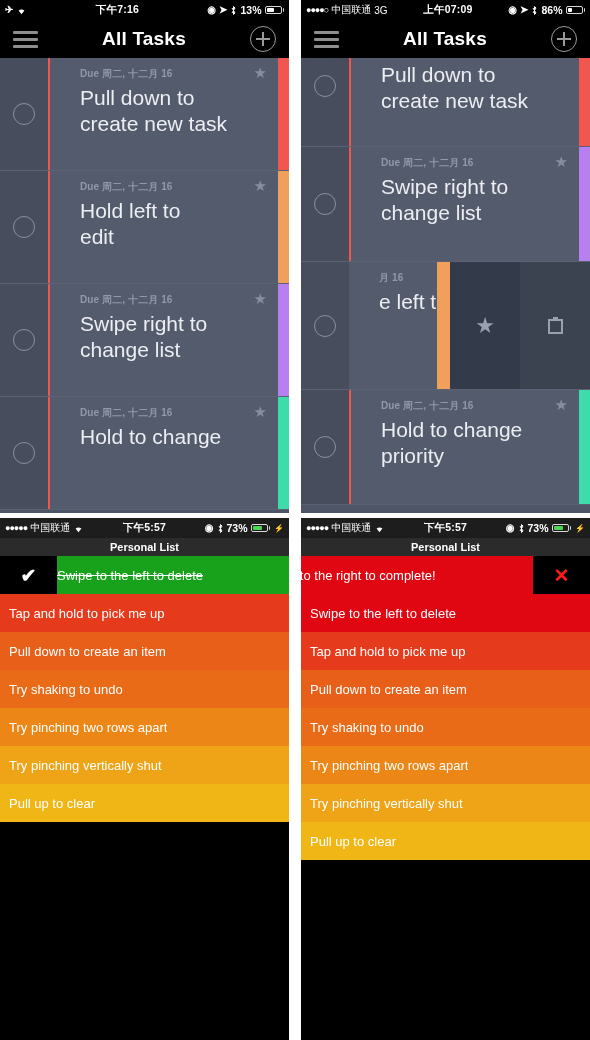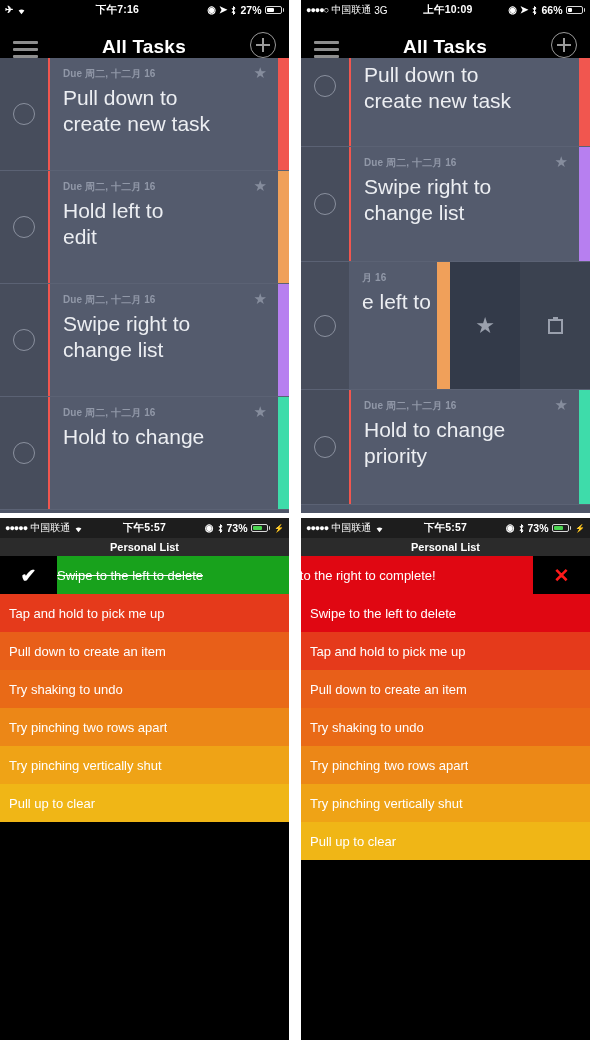--- a/index.html
+++ b/index.html
@@ -22,38 +22,38 @@
   .batt{display:inline-flex;align-items:center;}
   .batt-body{width:17px;height:8px;border:1px solid #d8d8d8;border-radius:2px;padding:1px;
              box-sizing:border-box;display:flex;}
   .batt-fill{height:100%;background:#fff;border-radius:1px;}
   .batt-fill.green{background:#4cd452;}
   .batt-cap{width:1.5px;height:4px;background:#d8d8d8;margin-left:1px;border-radius:0 1px 1px 0;}
   .bolt{font-size:8px;margin-left:1px;}
 
   
   .taskapp{background:#4e5567;height:100%;display:flex;flex-direction:column;}
-  .navbar{height:38px;background:#000;display:flex;align-items:flex-end;
+  .navbar{height:38px;background:#000;display:flex;align-items:center;
           justify-content:space-between;padding:0 13px;box-sizing:border-box;flex:0 0 38px;}
   .nav-title{color:#fff;font-size:19px;font-weight:bold;letter-spacing:.2px;}
   .hamburger{width:25px;display:flex;flex-direction:column;gap:4px;cursor:pointer;}
   .hamburger span{display:block;height:3px;background:#8e8e8e;border-radius:1px;}
   .plusbtn{width:24px;height:24px;border:1.6px solid #9a9a9a;border-radius:50%;
            position:relative;cursor:pointer;}
   .plusbtn:before,.plusbtn:after{content:"";position:absolute;background:#9a9a9a;}
   .plusbtn:before{left:5px;right:5px;top:50%;height:1.8px;margin-top:-.9px;}
   .plusbtn:after{top:5px;bottom:5px;left:50%;width:1.8px;margin-left:-.9px;}
 
   .tasklist{flex:1;position:relative;overflow:hidden;}
   .task-row{position:relative;display:flex;background:#545b6d;
             border-bottom:1px solid #5b6274;box-sizing:border-box;overflow:hidden;}
   .gutter{width:48px;flex:0 0 48px;background:#474d5c;display:flex;align-items:center;
           justify-content:center;border-right:2px solid #f1564f;}
   .checkcircle{width:20px;height:20px;border:1.5px solid #8a909e;border-radius:50%;}
-  .task-main{flex:1;position:relative;padding:9px 12px 10px 13px;box-sizing:border-box;
+  .task-main{flex:1;position:relative;padding:9px 12px 10px 30px;box-sizing:border-box;
              min-width:0;}
   .due{color:#9198a8;font-size:10px;font-weight:bold;letter-spacing:.1px;}
   .task-title{color:#eceef2;font-size:21px;line-height:1.22;font-weight:300;
               margin-top:4px;white-space:pre-line;}
   .star{position:absolute;top:7px;right:11px;color:#868d9d;font-size:15px;line-height:1;}
   .stripe{width:11px;flex:0 0 11px;}
 
   
   .row-swiped{position:relative;}
   .row-swiped .task-main{overflow:hidden;}
@@ -104,21 +104,21 @@
               <path d="M5.5 8.2 L2.6 4.6 A4.6 4.6 0 0 1 8.4 4.6 Z" fill="#fff"></path>
             </svg>
         </div>
         <div class="sb-center">下午7:16</div>
         <div class="sb-right">
           <span class="at-ic">◉</span>
           <span class="loc-ic">➤</span>
           <svg class="bt-ic" width="7" height="11" viewBox="0 0 7 11">
               <path d="M2 3 L5 8 L3.5 9.5 L3.5 1.5 L5 3 L2 8" stroke="#fff" stroke-width="1" fill="none"></path>
             </svg>
-          <span>27%</span>
+          <span>13%</span>
           <span class="batt">
             <span class="batt-body">
                 <span class="batt-fill" style="width:55%"></span>
               </span>
             <span class="batt-cap"></span>
           </span>
         </div>
       </div>
       <div class="navbar">
         <div class="hamburger">
@@ -182,28 +182,28 @@
   </div>
 
   <div class="panel">
     <div class="taskapp">
       <div class="statusbar">
         <div class="sb-left">
           <span class="dots">●●●●○</span>
           <span class="cn">中国联通</span>
           <span class="cn">3G</span>
         </div>
-        <div class="sb-center">上午10:09</div>
+        <div class="sb-center">上午07:09</div>
         <div class="sb-right">
           <span class="at-ic">◉</span>
           <span class="loc-ic">➤</span>
           <svg class="bt-ic" width="7" height="11" viewBox="0 0 7 11">
               <path d="M2 3 L5 8 L3.5 9.5 L3.5 1.5 L5 3 L2 8" stroke="#fff" stroke-width="1" fill="none"></path>
             </svg>
-          <span>66%</span>
+          <span>86%</span>
           <span class="batt">
             <span class="batt-body">
                 <span class="batt-fill" style="width:33%"></span>
               </span>
             <span class="batt-cap"></span>
           </span>
         </div>
       </div>
       <div class="navbar">
         <div class="hamburger">

